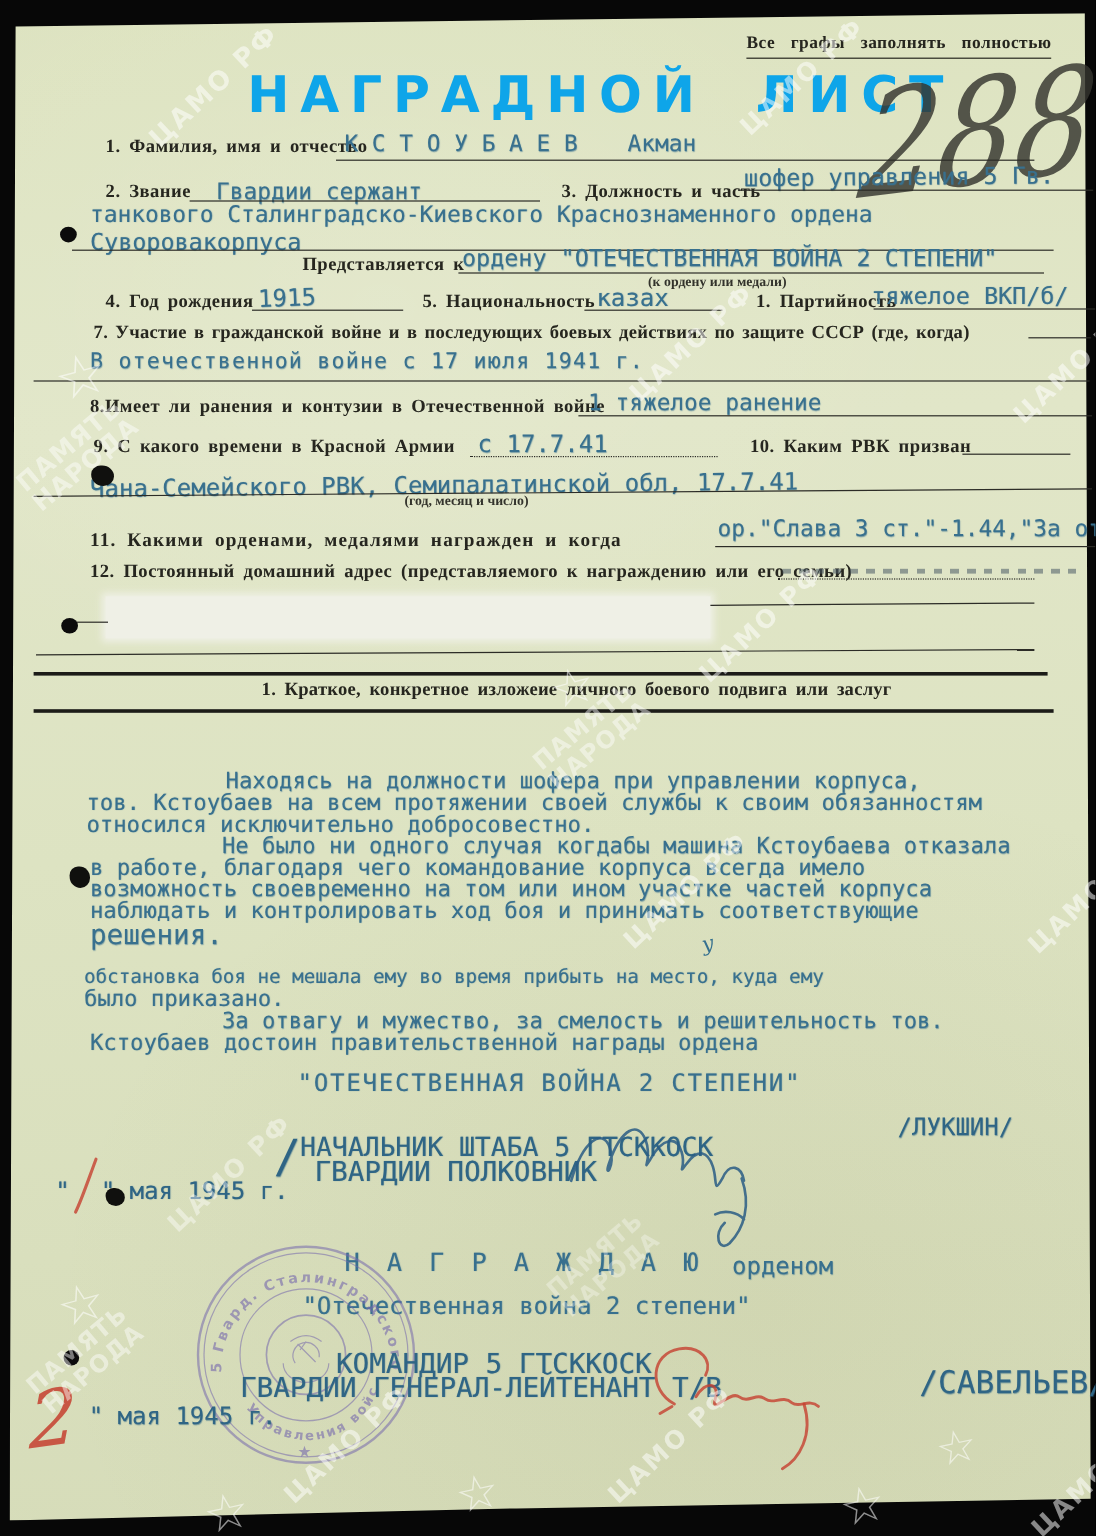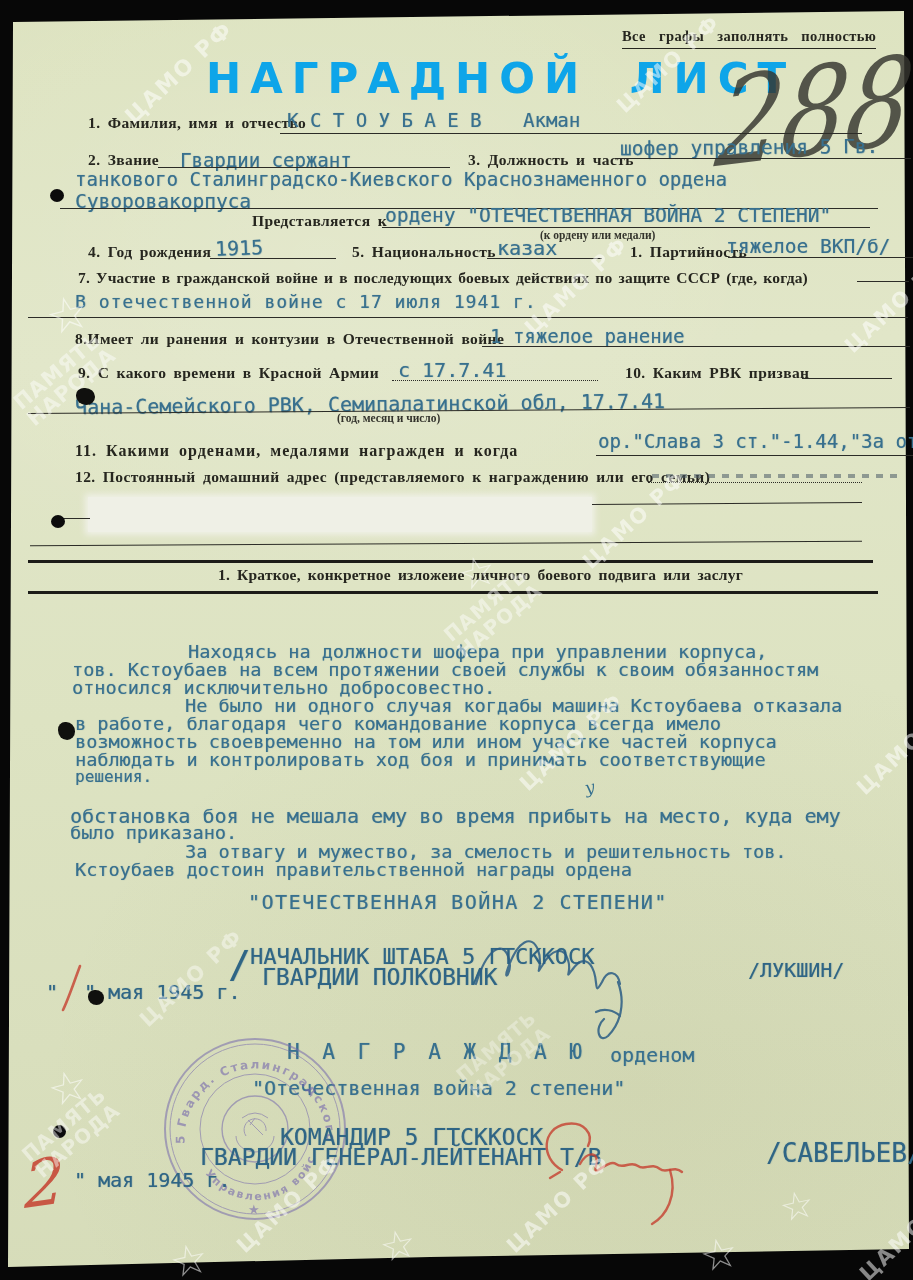--- a/index.html
+++ b/index.html
@@ -113,33 +113,33 @@
   <div class="abs pr" style="left:218px;top:566px;font-size:15.5px;letter-spacing:0.2px;">1. Краткое, конкретное изложеие личного боевого подвига или заслуг</div>
   <div class="abs heavy" style="left:28px;top:591px;width:850px;border-top-width:3.6px;"></div>
 
   <div class="abs tw" style="left:188px;top:641px;font-size:18.5px;">Находясь на должности шофера при управлении корпуса,</div>
   <div class="abs tw" style="left:72px;top:659px;font-size:18.5px;">тов. Кстоубаев на всем протяжении своей службы к своим обязанностям</div>
   <div class="abs tw" style="left:72px;top:677px;font-size:18.5px;">относился исключительно добросовестно.</div>
   <div class="abs tw" style="left:185px;top:695px;font-size:18.5px;">Не было ни одного случая когдабы машина Кстоубаева отказала</div>
   <div class="abs tw" style="left:75px;top:713px;font-size:18.5px;">в работе, благодаря чего командование корпуса всегда имело</div>
   <div class="abs tw" style="left:75px;top:731px;font-size:18.5px;">возможность своевременно на том или ином участке частей корпуса</div>
   <div class="abs tw" style="left:75px;top:749px;font-size:18.5px;">наблюдать и контролировать ход боя и принимать соответствующие</div>
-  <div class="abs tw" style="left:75px;top:767px;font-size:16px;">решения.</div>
-  <div class="abs tw" style="left:70px;top:804px;font-size:20px;">обстановка боя не мешала ему во время прибыть на место, куда ему</div>
+  <div class="abs tw" style="left:75px;top:767px;font-size:23px;">решения.</div>
+  <div class="abs tw" style="left:70px;top:804px;font-size:16px;">обстановка боя не мешала ему во время прибыть на место, куда ему</div>
   <div class="abs tw" style="left:70px;top:822px;font-size:18.5px;">было приказано.</div>
   <div class="abs tw" style="left:185px;top:841px;font-size:18.5px;">За отвагу и мужество, за смелость и решительность тов.</div>
   <div class="abs tw" style="left:75px;top:859px;font-size:18.5px;">Кстоубаев достоин правительственной награды ордена</div>
   <div class="abs" style="left:585px;top:777px;font-size:17px;font-style:italic;color:#35708f;transform:rotate(-12deg);font-family:'DejaVu Serif',serif;">у</div>
 
   <div class="abs tw" style="left:248px;top:890px;font-size:20px;letter-spacing:1.5px;">"ОТЕЧЕСТВЕННАЯ ВОЙНА 2 СТЕПЕНИ"</div>
 
   <div class="abs twd" style="left:228px;top:942px;font-size:38px;">/</div>
   <div class="abs twd" style="left:250px;top:944px;font-size:22px;">НАЧАЛЬНИК ШТАБА 5 ГТСККОСК</div>
   <div class="abs twd" style="left:262px;top:964px;font-size:23px;">ГВАРДИИ ПОЛКОВНИК</div>
-  <div class="abs twd" style="left:748px;top:958px;font-size:20px;">/ЛУКШИН/</div>
+  <div class="abs twd" style="left:748px;top:927px;font-size:20px;">/ЛУКШИН/</div>
 
   <svg class="abs" style="left:468px;top:922px;" width="200" height="130" viewBox="0 0 200 130">
     <g fill="none" stroke="#2b5d85" stroke-width="2.2" opacity="0.85" stroke-linecap="round">
       <path d="M8,62 C18,28 34,18 40,34 C46,50 34,62 40,46 C50,18 64,12 70,28 C76,44 66,56 74,44 C84,26 96,24 100,38 C104,50 96,58 104,48 C114,34 122,38 126,50 C130,62 126,74 134,60 C140,46 150,50 152,62"></path>
       <path d="M150,60 C158,82 152,102 140,114 C131,122 126,106 136,97"></path>
       <path d="M128,90 C136,86 146,88 152,94"></path>
     </g>
   </svg>
 
   <div class="abs twd" style="left:46px;top:980px;font-size:20px;">"</div>

